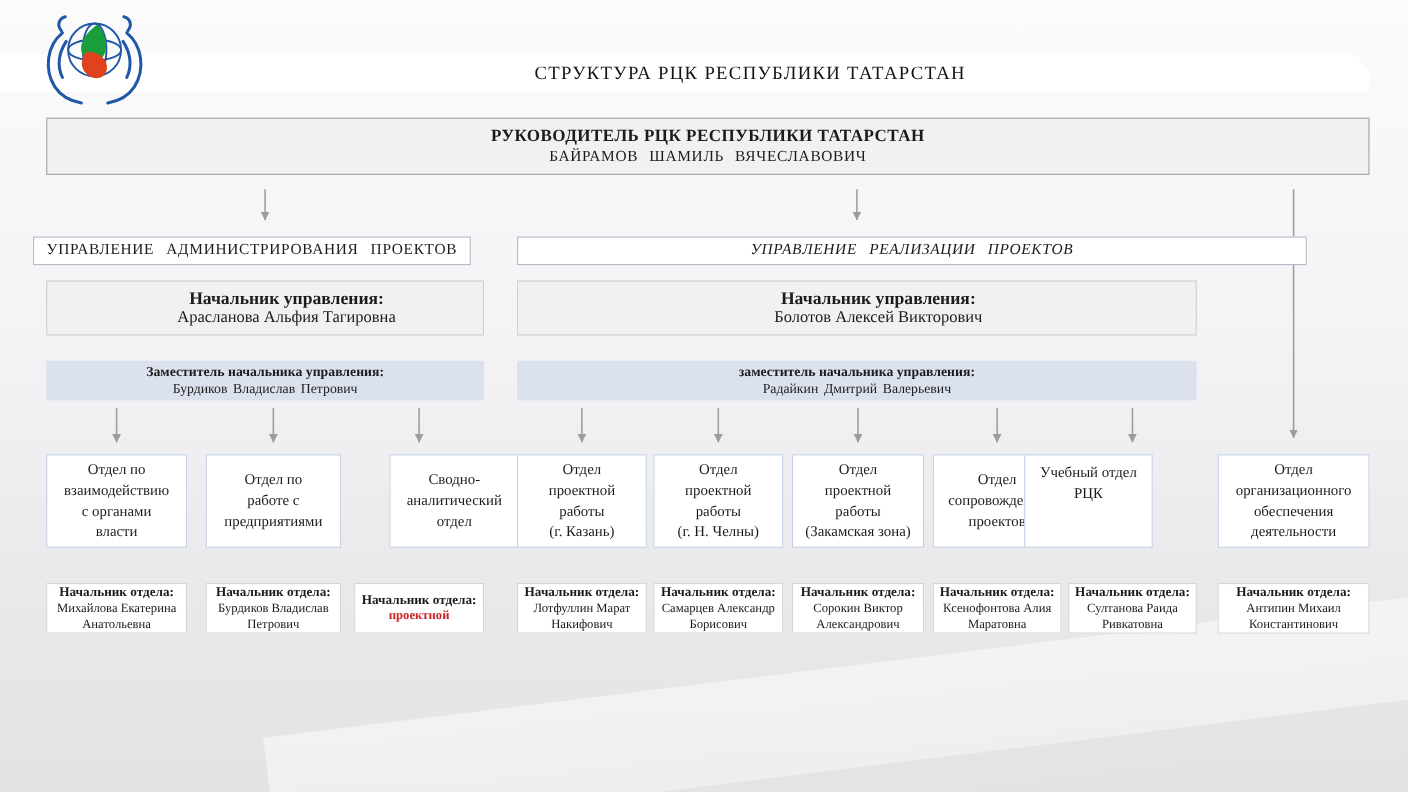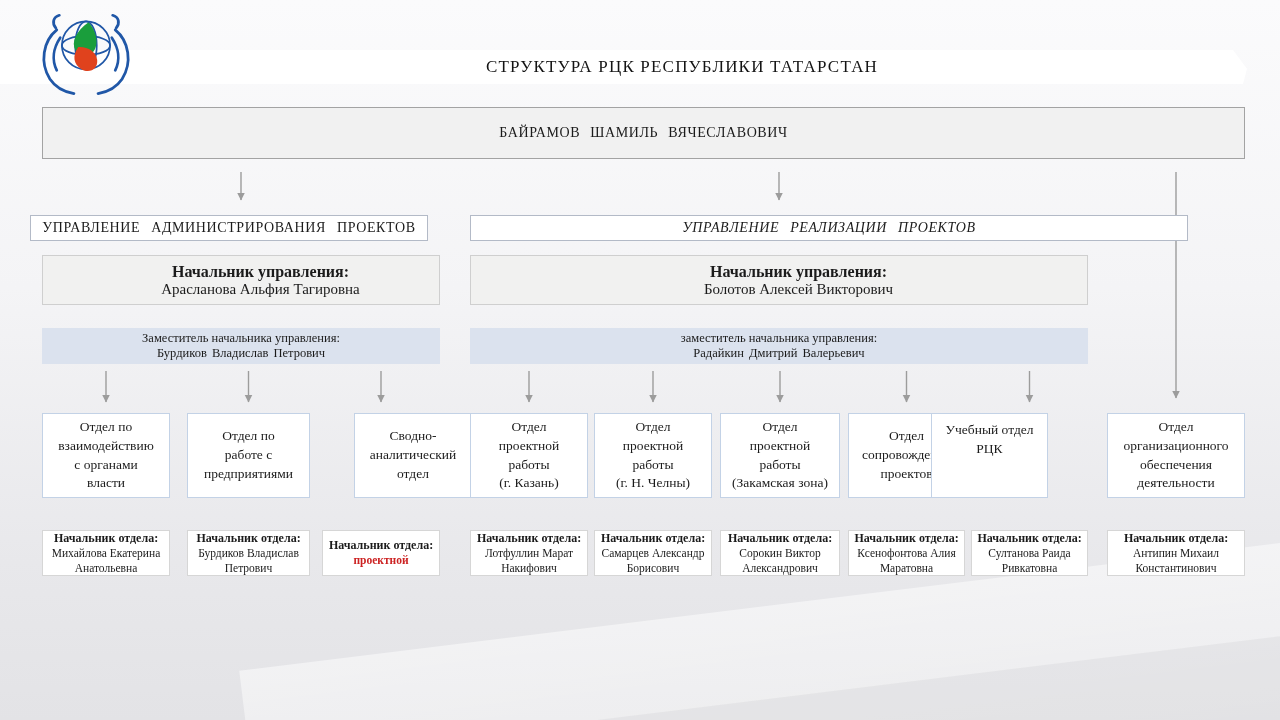--- a/index.html
+++ b/index.html
@@ -36,21 +36,21 @@
     border: 1px solid #b3bac7; display: flex; align-items: center; justify-content: center;
     font-size: 14px; letter-spacing: 0.6px; word-spacing: 7px; }
 
   .mgr-box { position: absolute; top: 255px; height: 50px; background: #f1f1f0;
     border: 1px solid #cfcfcf; display: flex; flex-direction: column; align-items: center; justify-content: center; padding-left: 39px; }
   .mgr-role { font-weight: bold; font-size: 16px; }
   .mgr-name { font-size: 15px; }
 
   .dep-box { position: absolute; top: 328px; height: 36px; background: #dbe2ee;
     display: flex; flex-direction: column; align-items: center; justify-content: center; }
-  .dep-role { font-weight: normal; font-size: 12.5px; }
+  .dep-role { font-weight: bold; font-size: 12.5px; }
   .dep-name { font-size: 12.5px; word-spacing: 2px; }
 
   .dept { position: absolute; top: 413px; height: 85px; background: #ffffff;
     border: 1.5px solid #c3d2e6; display: flex; align-items: center; justify-content: center;
     text-align: center; font-size: 13.5px; line-height: 1.4; white-space: pre-line; }
   .dept.align-top { align-items: flex-start; padding-top: 7px; }
 
   .chief { position: absolute; top: 530px; height: 46px; background: #ffffff;
     border: 1px solid #d6d6d6; display: flex; flex-direction: column; align-items: center;
     justify-content: center; text-align: center; line-height: 1.25; }
@@ -82,20 +82,21 @@
       <path d="M30 31 C22 43 20 57 26 69"></path>
       <path d="M90 31 C98 43 100 57 94 69"></path>
       <path d="M25 20 C20 14 22 7 29 5"></path>
       <path d="M95 20 C100 14 98 7 91 5"></path>
     </g>
   </svg>
 
   <div class="page-title">СТРУКТУРА РЦК РЕСПУБЛИКИ ТАТАРСТАН</div>
 
   <div class="leader-box">
+    <div class="leader-title">РУКОВОДИТЕЛЬ РЦК РЕСПУБЛИКИ ТАТАРСТАН</div>
     <div class="leader-name">БАЙРАМОВ ШАМИЛЬ ВЯЧЕСЛАВОВИЧ</div>
   </div>
 
   <svg class="arrows" viewBox="0 0 1280 720" aria-hidden="true">
     <defs>
       <marker id="arr" markerWidth="10" markerHeight="9" refX="7.5" refY="4" orient="auto" markerUnits="userSpaceOnUse">
         <path d="M0,0 L8,4 L0,8 Z" fill="#9c9c9c"></path>
       </marker>
     </defs>
     <g stroke="#9c9c9c" stroke-width="1.4">

